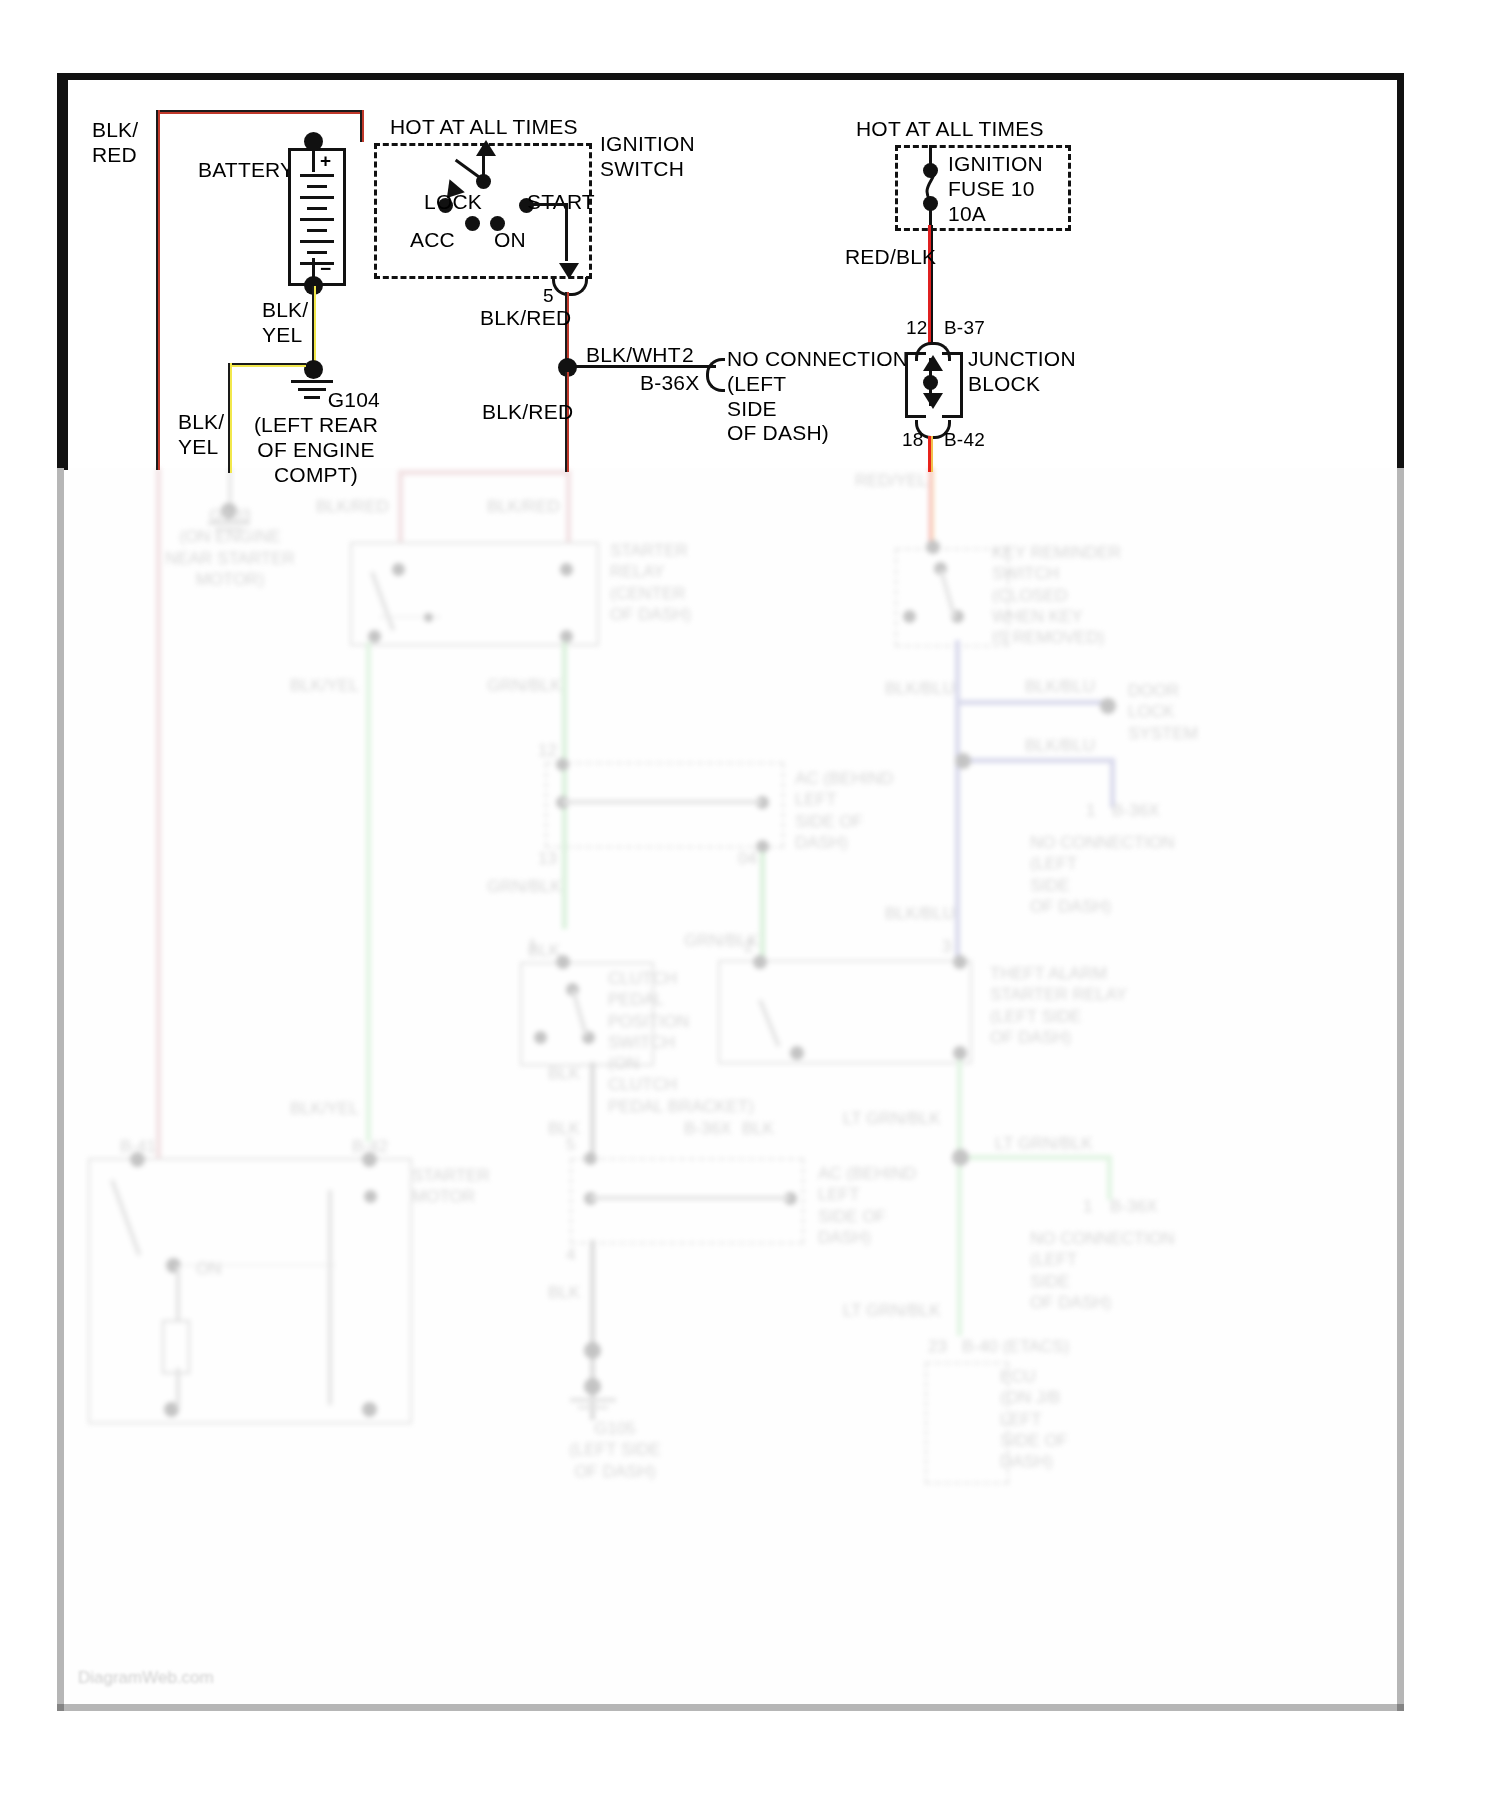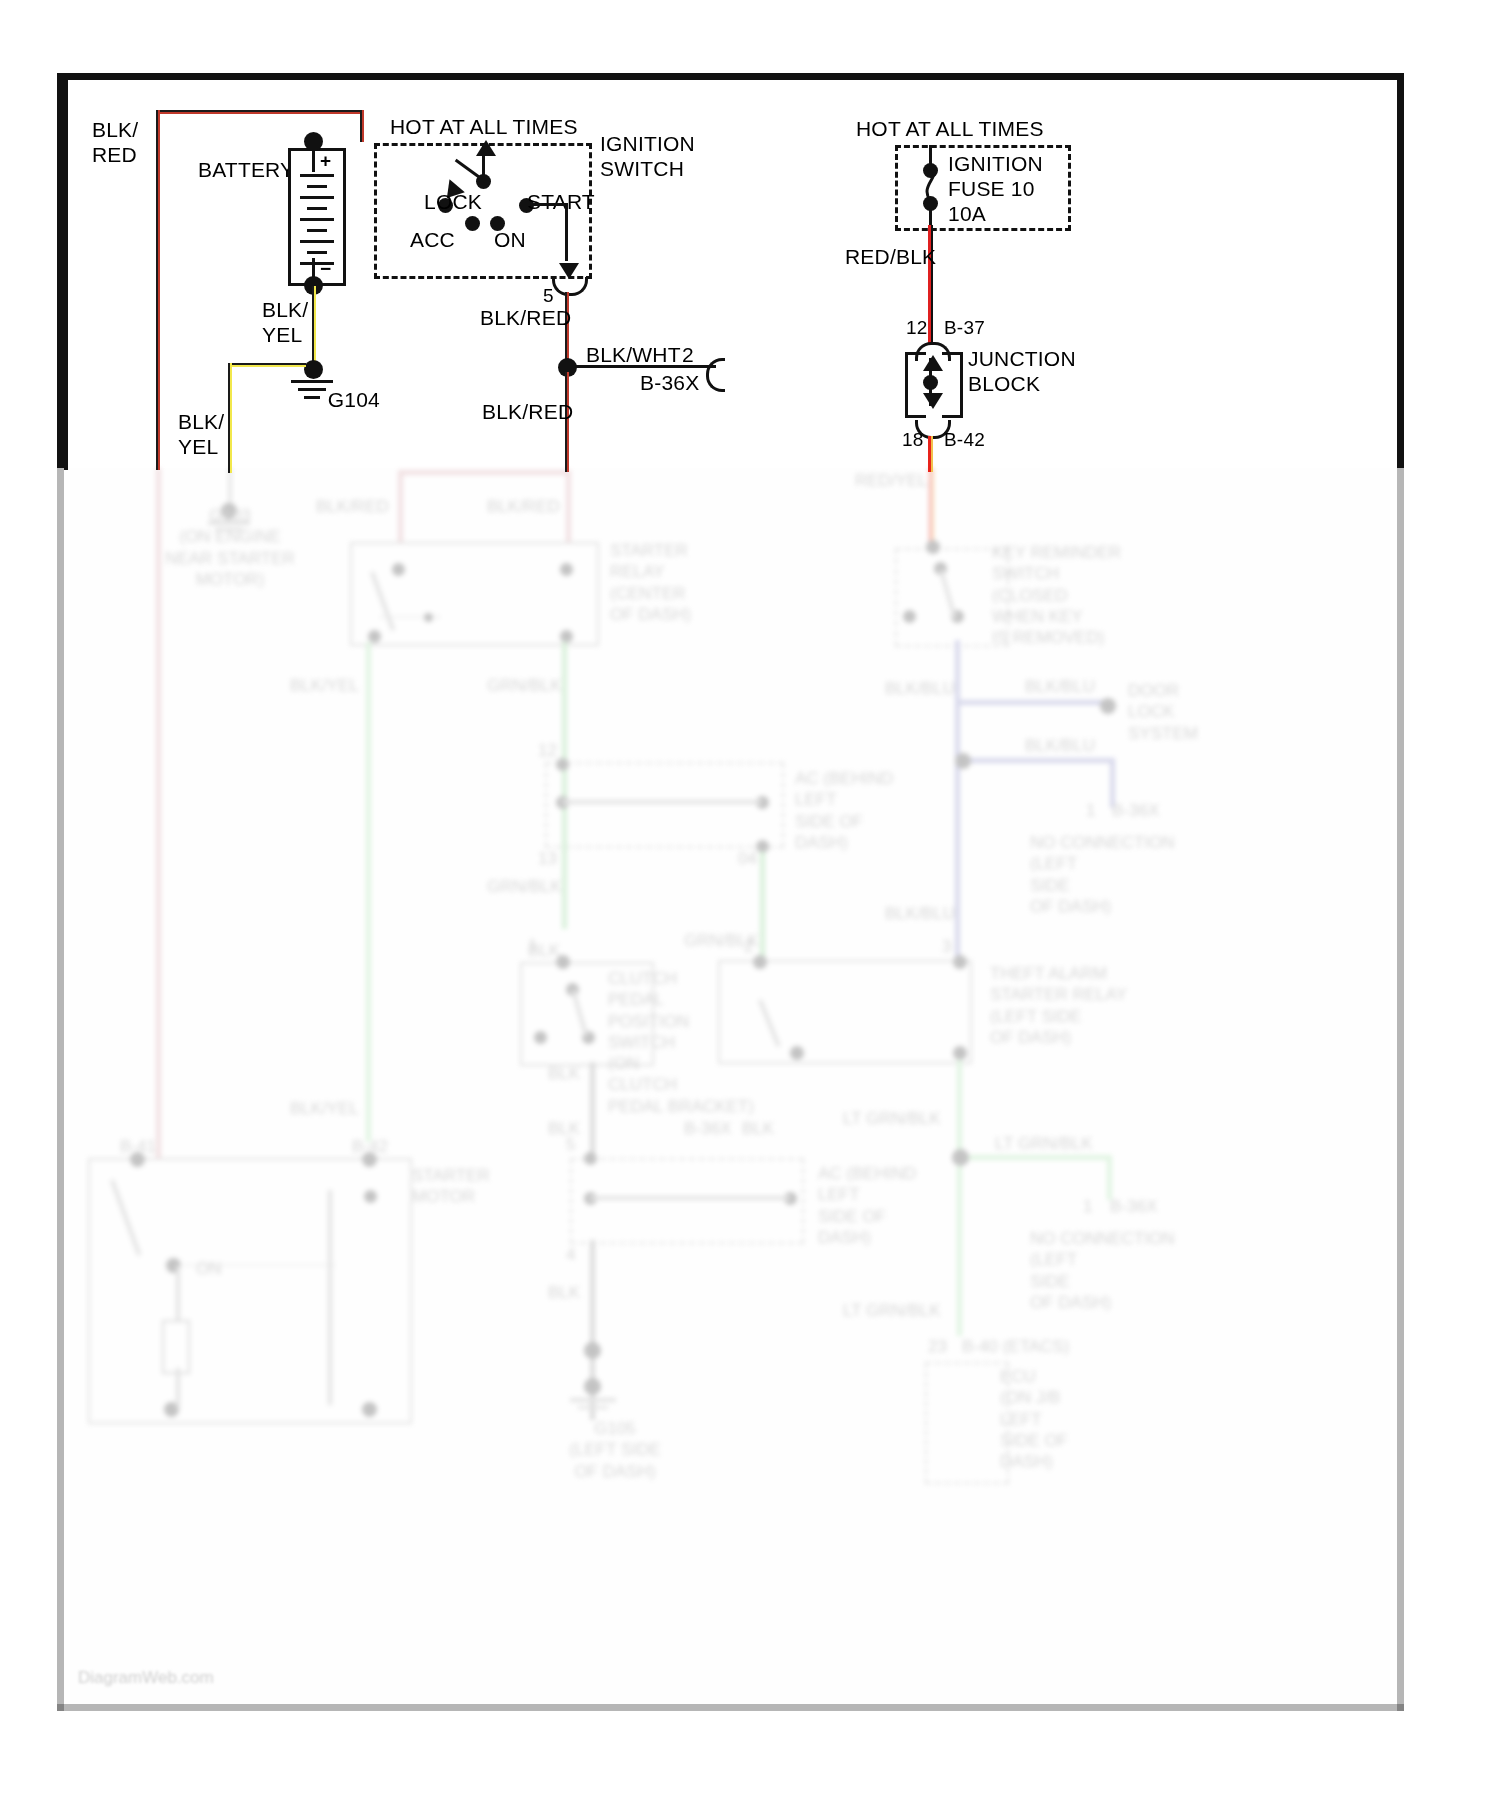--- a/index.html
+++ b/index.html
@@ -331,20 +331,23 @@
 
   <div class="w wv blkyel" style="left:312px;top:286px;width:4px;height:82px;"></div>
   <div class="t" style="left:262px;top:298px;">BLK/
 YEL</div>
 
   <div class="dot xl" style="left:304px;top:360px;"></div>
   <div class="gndbar" style="left:291px;top:380px;width:42px;"></div>
   <div class="gndbar" style="left:298px;top:388px;width:28px;height:3px;"></div>
   <div class="gndbar" style="left:304px;top:396px;width:16px;height:3px;"></div>
   <div class="t c" style="left:250px;top:388px;width:130px;text-align:right;">G104</div>
+  <div class="t c" style="left:236px;top:413px;width:160px;">(LEFT REAR
+OF ENGINE
+COMPT)</div>
 
   <div class="w wh blkyel-h" style="left:228px;top:363px;width:78px;height:4px;"></div>
   <div class="w wv blkyel" style="left:228px;top:363px;width:4px;height:110px;"></div>
   <div class="t" style="left:178px;top:410px;">BLK/
 YEL</div>
 
   <div class="t" style="left:390px;top:115px;">HOT AT ALL TIMES</div>
   <div class="dashbox" style="left:374px;top:143px;width:212px;height:130px;"></div>
   <div class="t" style="left:600px;top:132px;">IGNITION
 SWITCH</div>
@@ -376,20 +379,24 @@
   <div class="w wv blkred" style="left:565px;top:292px;width:4px;height:78px;"></div>
   <div class="t" style="left:480px;top:306px;">BLK/RED</div>
 
   <div class="dot xl" style="left:558px;top:358px;"></div>
 
   <div class="w wh blk" style="left:576px;top:365px;width:140px;height:3px;"></div>
   <div class="t" style="left:586px;top:343px;">BLK/WHT</div>
   <div class="t" style="left:682px;top:343px;">2</div>
   <div class="t" style="left:640px;top:371px;">B-36X</div>
   <div class="cap" style="left:706px;top:358px;width:16px;height:28px;border:3px solid #111;border-right:none;border-radius:16px 0 0 16px;"></div>
+  <div class="t" style="left:727px;top:347px;">NO CONNECTION
+(LEFT
+SIDE
+OF DASH)</div>
 
   <div class="w wv blkred" style="left:565px;top:372px;width:4px;height:100px;"></div>
   <div class="t" style="left:482px;top:400px;">BLK/RED</div>
 
   <div class="t" style="left:856px;top:117px;">HOT AT ALL TIMES</div>
   <div class="dashbox" style="left:895px;top:145px;width:170px;height:80px;"></div>
 
   <div class="w wv blk" style="left:929px;top:145px;width:3px;height:25px;"></div>
   <div class="dot" style="left:923px;top:163px;"></div>
   <div class="dot" style="left:923px;top:196px;"></div>

